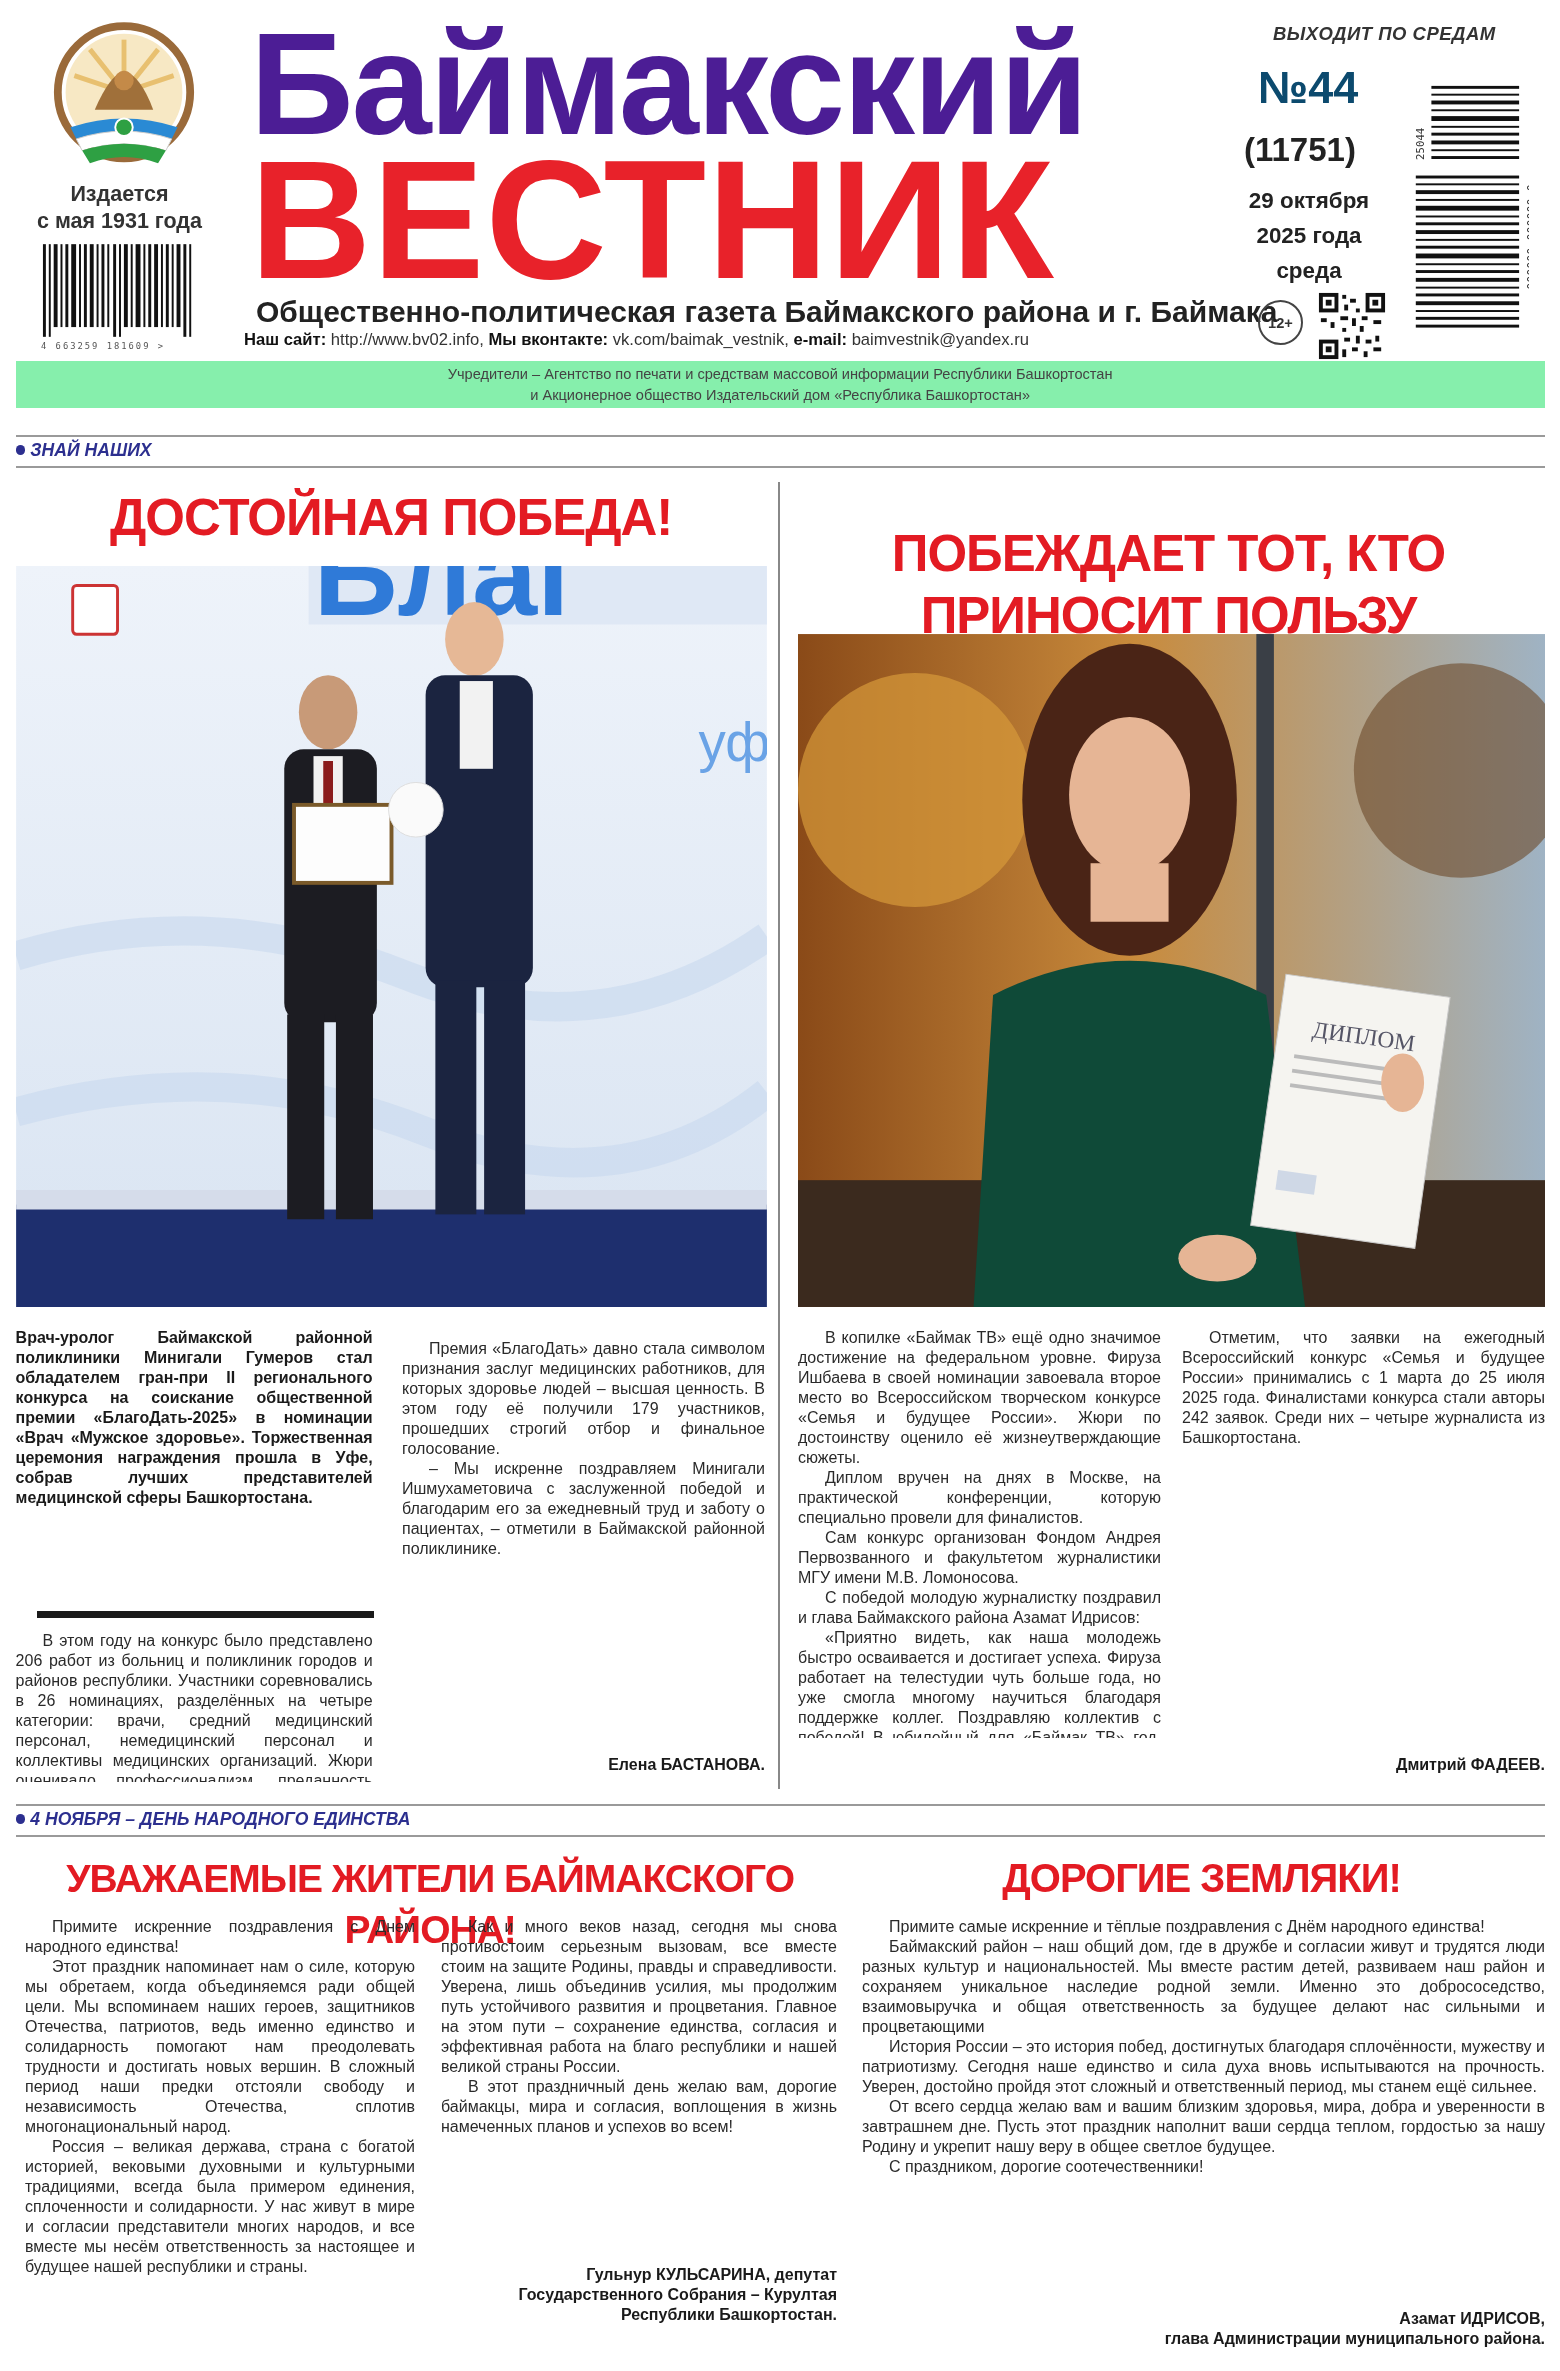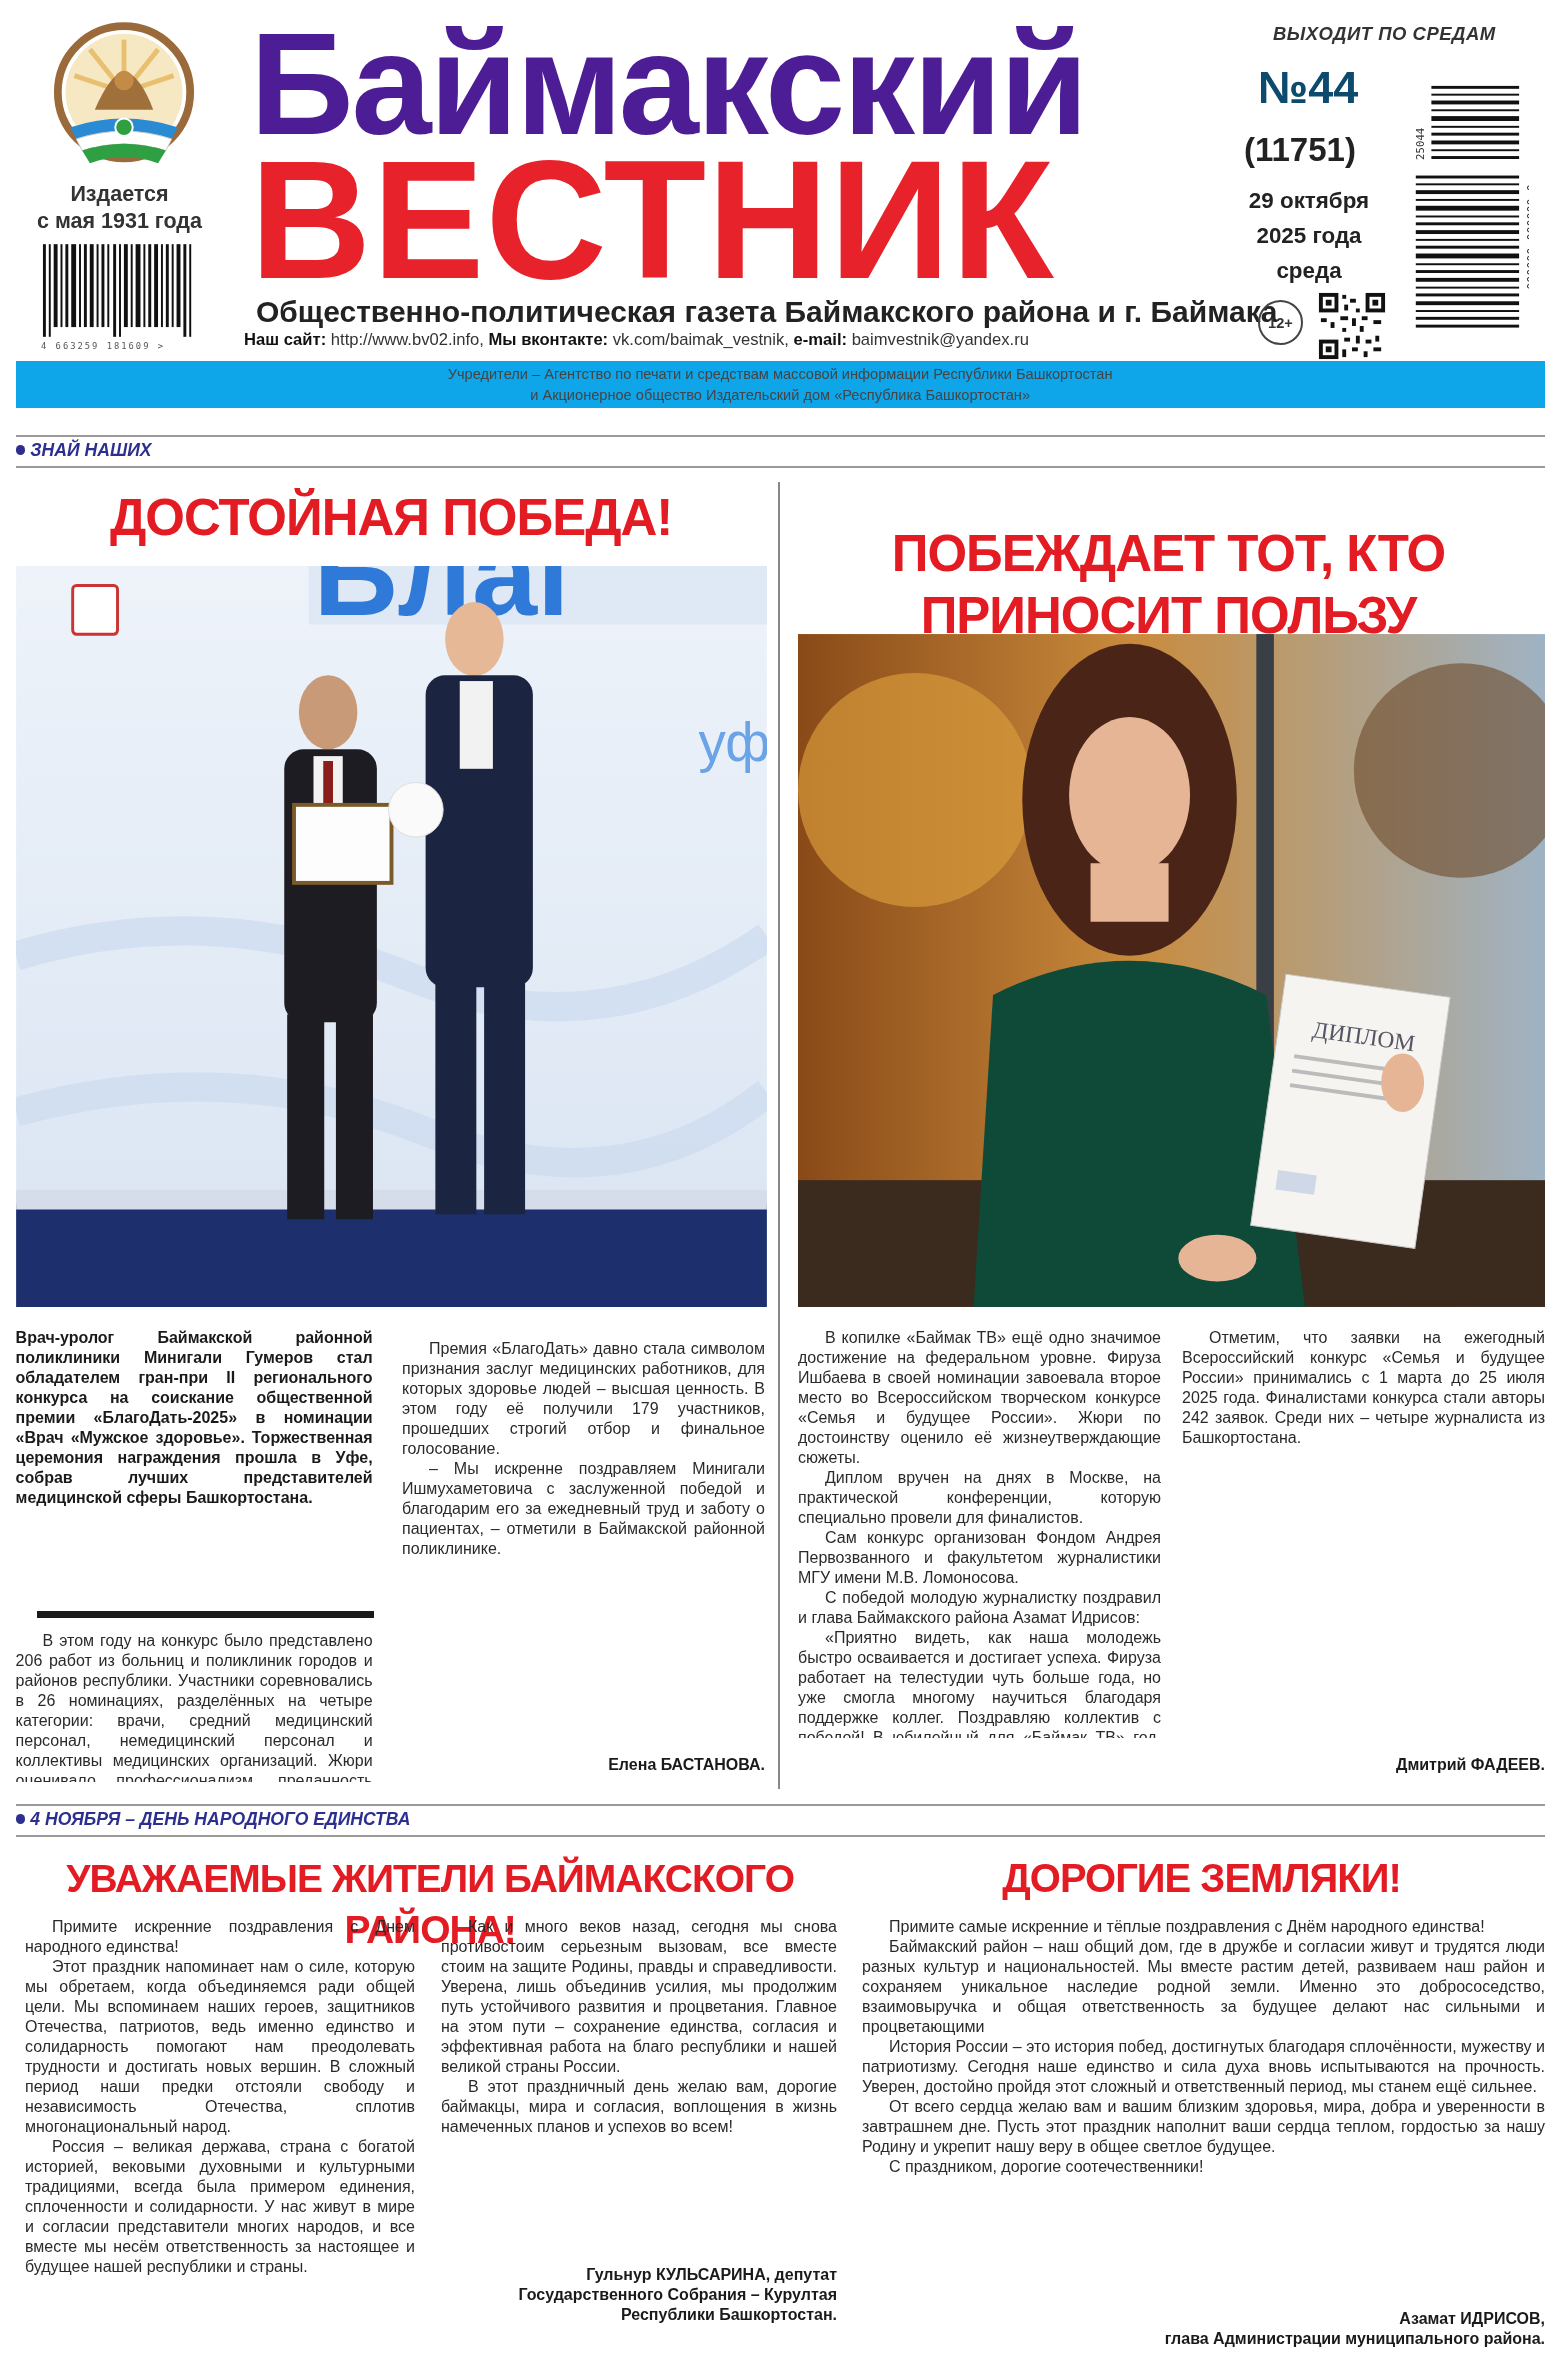--- a/index.html
+++ b/index.html
@@ -30,21 +30,21 @@
               font-size: 45px; color: #0c4a6e; }
   .issue-total { position: absolute; left: 1244px; top: 131px; font-family: "Liberation Sans", sans-serif; font-weight: bold;
                  font-size: 33px; color: #222; }
   .issue-date { position: absolute; left: 1231px; top: 183px; width: 156px; text-align: center; font-family: "Liberation Sans", sans-serif;
                 font-weight: bold; font-size: 22.4px; line-height: 35px; color: #222; }
   .age-badge { position: absolute; left: 1258px; top: 300px; width: 45px; height: 45px; border: 2px solid #444; border-radius: 50%;
                font-family: "Liberation Sans", sans-serif; font-size: 14.6px; font-weight: bold; display: flex; align-items: center; justify-content: center; color: #333; }
   .qr { position: absolute; left: 1317px; top: 291px; width: 70px; height: 70px; }
   .barcode-right { position: absolute; left: 1402px; top: 82px; width: 127px; height: 268px; }
 
-  .founders { position: absolute; left: 15.6px; top: 361px; width: 1529px; height: 47px; background: #0ea5e9;
+  .founders { position: absolute; left: 15.6px; top: 361px; width: 1529px; height: 47px; background: #86efac;
               text-align: center; font-family: "Liberation Sans", sans-serif; font-size: 14.6px; line-height: 21.5px; color: #444; padding-top: 2.9px; }
 
   
   .rubric { position: absolute; left: 15.6px; width: 1529px; height: 33px; border-top: 2.9px solid #9a9a9a; border-bottom: 2.9px solid #9a9a9a; }
   .rubric span { position: absolute; left: 0; top: 2.9px; font-family: "Liberation Sans", sans-serif; font-weight: bold; font-style: italic;
                  font-size: 17.6px; color: #2c2f8f; }
   .rubric .dot { display: inline-block; width: 9.8px; height: 9.8px; border-radius: 50%; background: #2c2f8f; margin-right: 4.9px; vertical-align: 1px; }
 
   
   .headline { position: absolute; text-align: center; font-family: "Liberation Sans", sans-serif; font-weight: bold; color: #e31b23;

